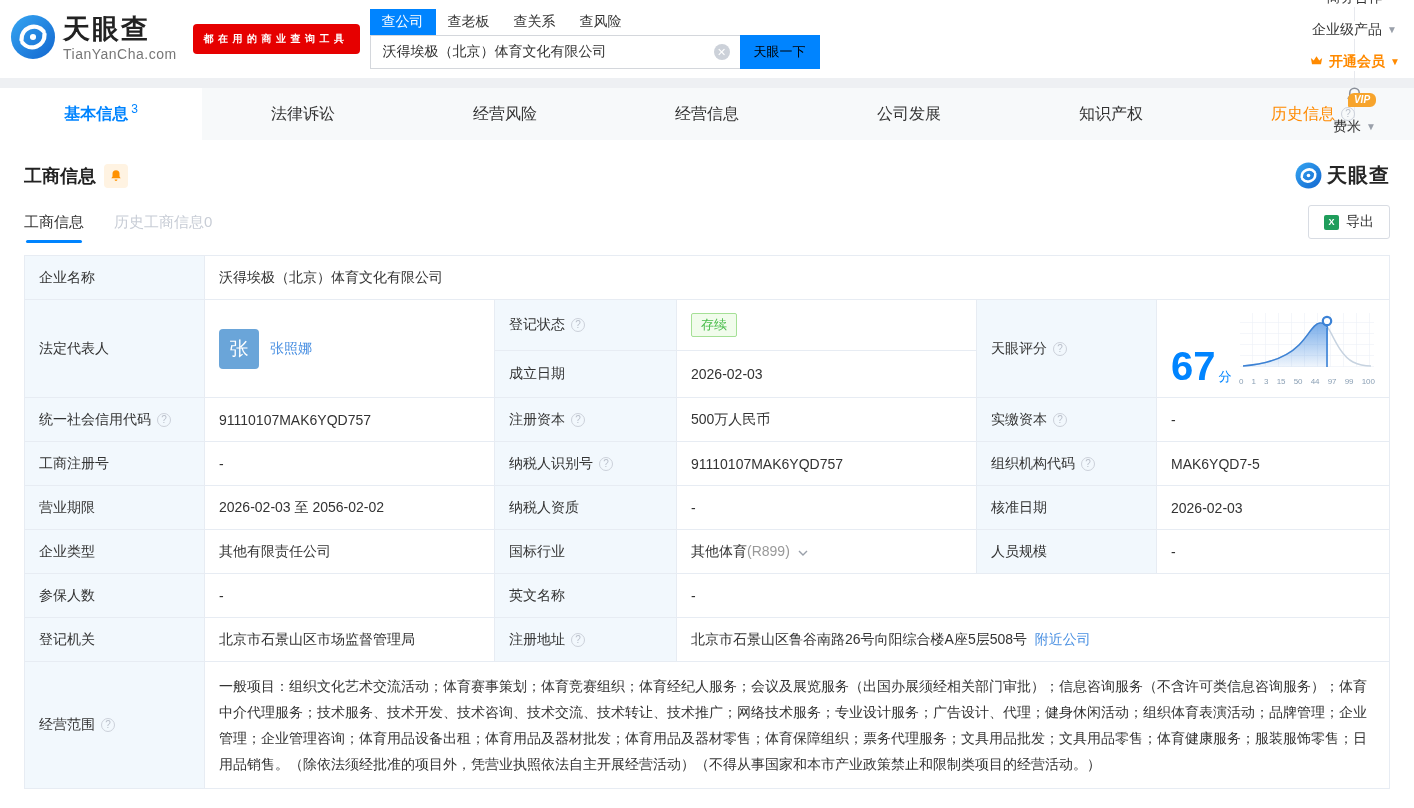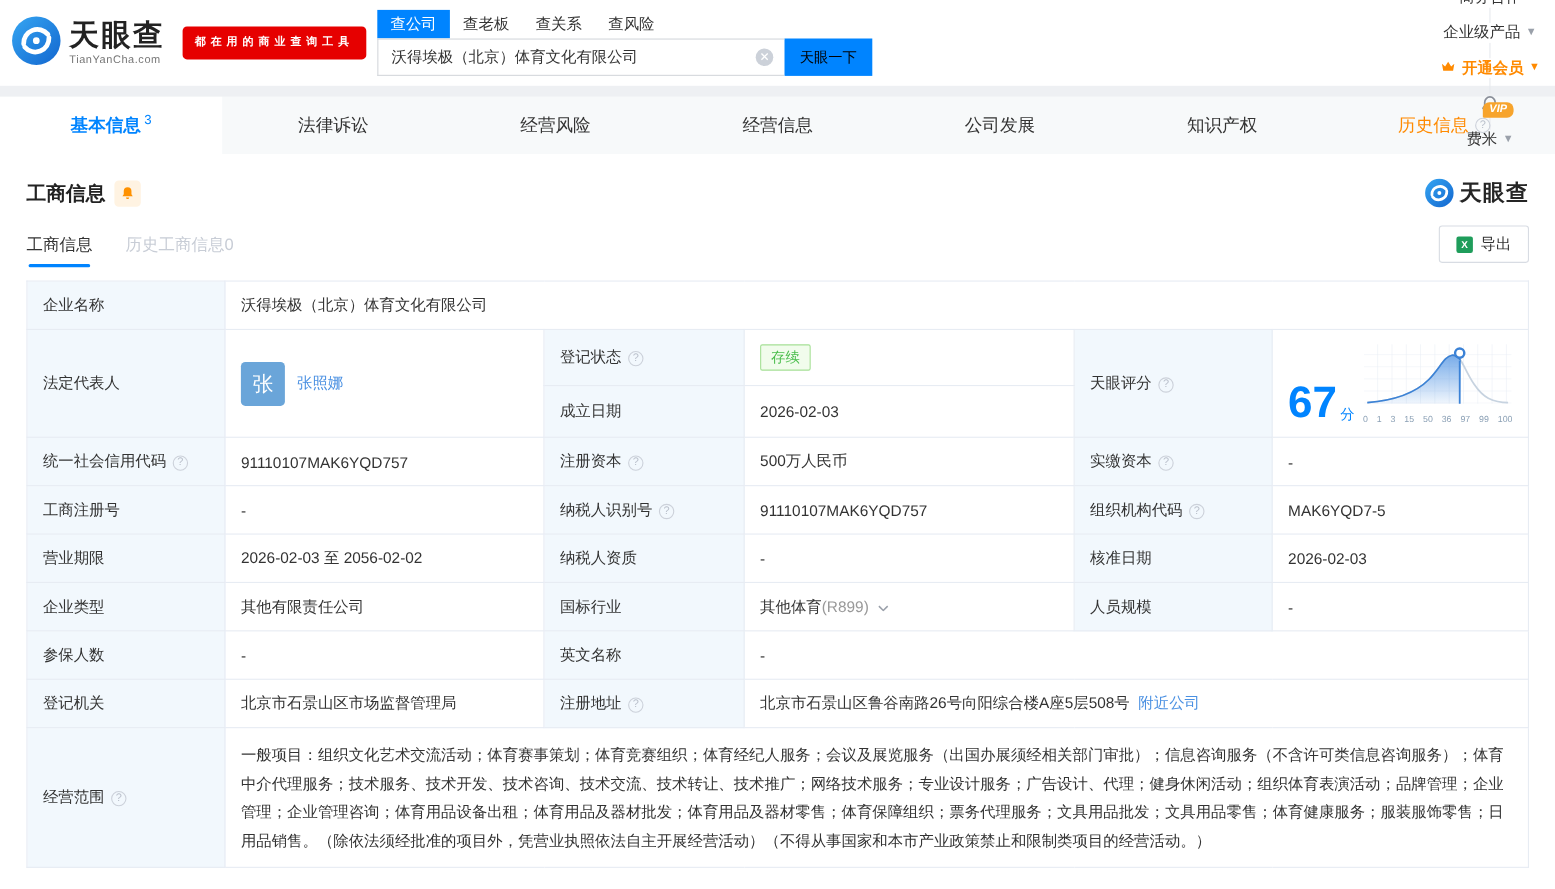--- a/index.html
+++ b/index.html
@@ -5,21 +5,21 @@
   * { margin:0; padding:0; box-sizing:border-box; }
   body { background:#fff; }
   .page { width:1414px; height:808px; background:#fff; overflow:hidden; position:relative;
           font-family:"Liberation Sans","DejaVu Sans",sans-serif; color:#333; }
 
   
   .header { height:78px; display:flex; align-items:center; padding:0 14px 0 10px; background:#fff; }
   .logo-block { display:flex; align-items:center; }
   .logo-text { margin-left:7px; }
   .logo-title { font-size:27px; font-weight:bold; color:#222; letter-spacing:2px; line-height:1; }
-  .logo-sub { font-size:10px; color:#777; margin-top:3px; letter-spacing:0.5px; }
+  .logo-sub { font-size:14px; color:#777; margin-top:3px; letter-spacing:0.5px; }
   .promo { margin-left:16px; background:#e60000; color:#fff; border-radius:4px;
            padding:7px 11px; font-size:10px; font-weight:bold; line-height:1.65; }
   .promo .l1 { letter-spacing:4.5px; }
   .promo .l2 { letter-spacing:0.2px; }
   .search-module { margin-left:10px; width:450px; }
   .search-tabs { display:flex; align-items:flex-end; }
   .search-tab { font-size:14px; color:#333; padding:4px 12px; cursor:pointer; }
   .search-tab.active { background:#0084ff; color:#fff; }
   .search-row { display:flex; height:34px; }
   .search-input-wrap { flex:1; position:relative; }
@@ -305,21 +305,21 @@
                 <path d="M4 55 C30 53 48 46 60 34 C70 24 74 13 81 12 C86 11.4 89 16 92 22" fill="none" stroke="#3b82d6" stroke-width="1.6" clip-path="url(#leftclip)"></path>
                 <line x1="88" y1="17" x2="88" y2="56" stroke="#3b82d6" stroke-width="1.6"></line>
                 <circle cx="88" cy="10" r="4.2" fill="#fff" stroke="#3b82d6" stroke-width="2.2"></circle>
               </svg>
               <span class="axis">
                 <span>0</span>
                     <span>1</span>
                     <span>3</span>
                     <span>15</span>
                     <span>50</span>
-                    <span>36</span>
+                    <span>44</span>
                     <span>97</span>
                     <span>99</span>
                     <span>100</span>
               </span>
             </span>
           </div>
         </td>
       </tr>
       <tr>
         <td class="lbl">成立日期</td>

